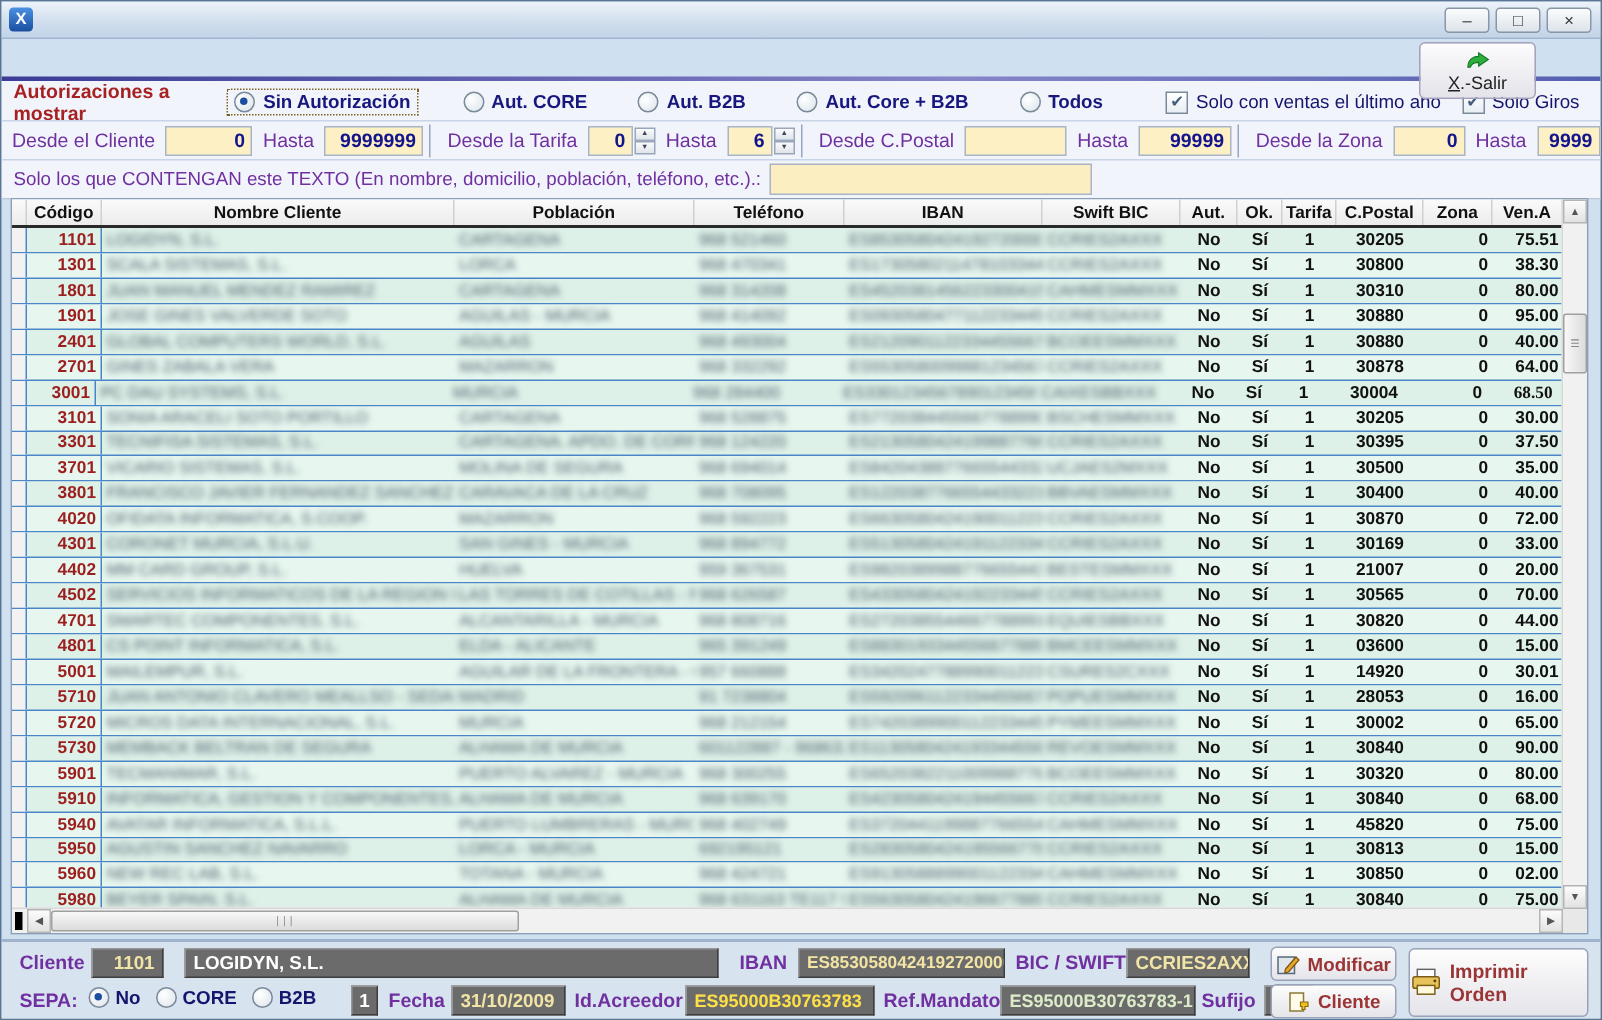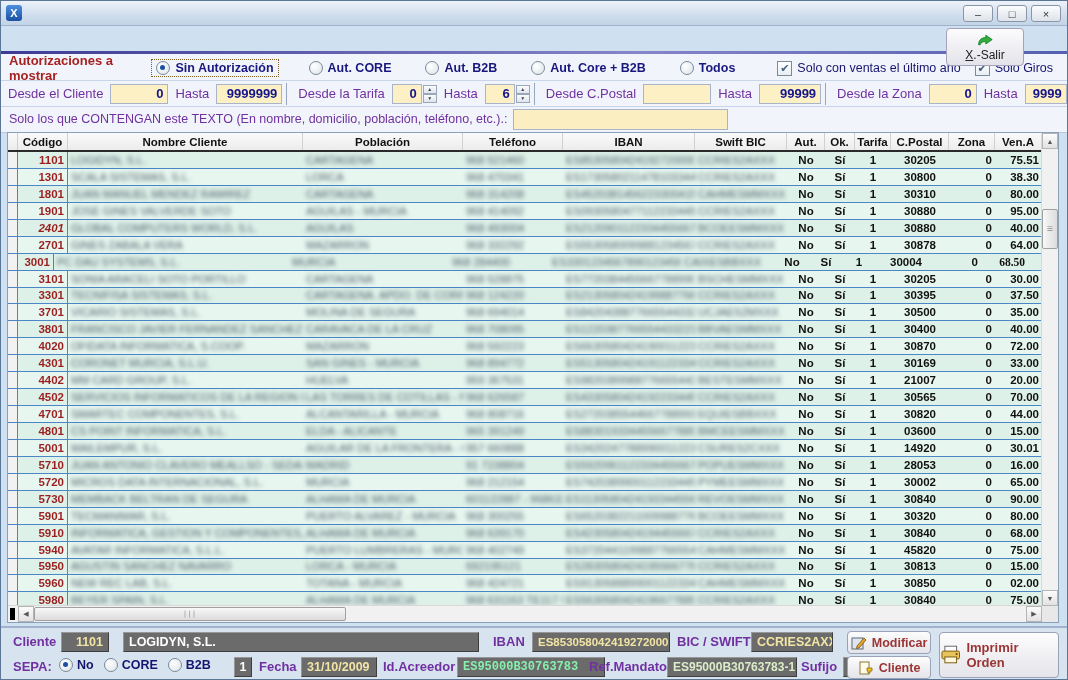--- a/index.html
+++ b/index.html
@@ -293,21 +293,21 @@
           <div class="tcell blurred" style="width: 92px;">CCRIES2AXXX</div>
           <div class="tcell c-center" style="width: 38px;">No</div>
           <div class="tcell c-center" style="width: 30px;">Sí</div>
           <div class="tcell c-center" style="width: 36px;">1</div>
           <div class="tcell c-center" style="width: 58px;">30880</div>
           <div class="tcell c-right" style="width: 46px;">0</div>
           <div class="tcell c-right" style="width: 47px;">95.00</div>
         </div>
         <div class="trow">
           <div class="tcell c-gutter" style="width: 10px;"></div>
-          <div class="tcell c-codigo" style="width: 50px; font-style: italic;">2401</div>
+          <div class="tcell c-codigo" style="width: 50px;">2401</div>
           <div class="tcell blurred" style="width: 235px;">GLOBAL COMPUTERS WORLD, S.L.</div>
           <div class="tcell blurred" style="width: 160px;">AGUILAS</div>
           <div class="tcell blurred" style="width: 100px;">968 493004</div>
           <div class="tcell blurred" style="width: 132px;">ES2120901122334455667788</div>
           <div class="tcell blurred" style="width: 92px;">BCOEESMMXXX</div>
           <div class="tcell c-center" style="width: 38px;">No</div>
           <div class="tcell c-center" style="width: 30px;">Sí</div>
           <div class="tcell c-center" style="width: 36px;">1</div>
           <div class="tcell c-center" style="width: 58px;">30880</div>
           <div class="tcell c-right" style="width: 46px;">0</div>
@@ -323,21 +323,21 @@
           <div class="tcell blurred" style="width: 92px;">CCRIES2AXXX</div>
           <div class="tcell c-center" style="width: 38px;">No</div>
           <div class="tcell c-center" style="width: 30px;">Sí</div>
           <div class="tcell c-center" style="width: 36px;">1</div>
           <div class="tcell c-center" style="width: 58px;">30878</div>
           <div class="tcell c-right" style="width: 46px;">0</div>
           <div class="tcell c-right" style="width: 47px;">64.00</div>
         </div>
         <div class="trow">
           <div class="tcell c-gutter" style="width: 10px;"></div>
-          <div class="tcell c-codigo" style="width: 36px;">3001</div>
+          <div class="tcell c-codigo" style="width: 46px;">3001</div>
           <div class="tcell blurred" style="width: 235px;">PC DAU SYSTEMS, S.L.</div>
           <div class="tcell blurred" style="width: 160px;">MURCIA</div>
           <div class="tcell blurred" style="width: 100px;">968 284400</div>
           <div class="tcell blurred" style="width: 132px;">ES3301234567890123456789</div>
           <div class="tcell blurred" style="width: 92px;">CAIXESBBXXX</div>
           <div class="tcell c-center" style="width: 38px;">No</div>
           <div class="tcell c-center" style="width: 30px;">Sí</div>
           <div class="tcell c-center" style="width: 36px;">1</div>
           <div class="tcell c-center" style="width: 58px;">30004</div>
           <div class="tcell c-right" style="width: 46px;">0</div>
@@ -689,21 +689,21 @@
           </span>
           <span class="sepa-radio">
             <span class="rdot"></span>
             <span>B2B</span>
           </span>
         </div>
       <div class="dbx white" style="left:233px;width:18px;justify-content:center;padding:0;">1</div>
       <span class="flab" style="left:258px;">Fecha</span>
       <div class="dbx" style="left:300px;width:76px;">31/10/2009</div>
       <span class="flab" style="left:382px;">Id.Acreedor</span>
-      <div class="dbx" style="left:456px;width:148px;font-size:12px;color:#86efac;font-family:Liberation Mono, monospace;">ES95000B30763783</div>
+      <div class="dbx" style="left:456px;width:126px;font-size:12px;color:#fde047;">ES95000B30763783</div>
       <span class="flab" style="left:588px;">Ref.Mandato</span>
       <div class="dbx" style="left:666px;width:130px;font-size:12px;color:#dcecc8;">ES95000B30763783-1</div>
       <span class="flab" style="left:800px;">Sufijo</span>
       <div class="dbx" style="left:842px;width:32px;justify-content:center;">000</div>
 
       <div class="btn" style="left:846px;top:-1px;width:84px;height:23px;">
         <svg class="icon16" viewBox="0 0 16 16">
           <rect x="2" y="2" width="9" height="12" fill="#fffbe8" stroke="#8a7a3a"></rect>
           <path d="M9 8 L14 8 L14 11 L12 11 L12 13 L10 13 L10 11 L9 11 Z" fill="#f0c020" stroke="#8a6a10" stroke-width="0.8"></path>
         </svg>

